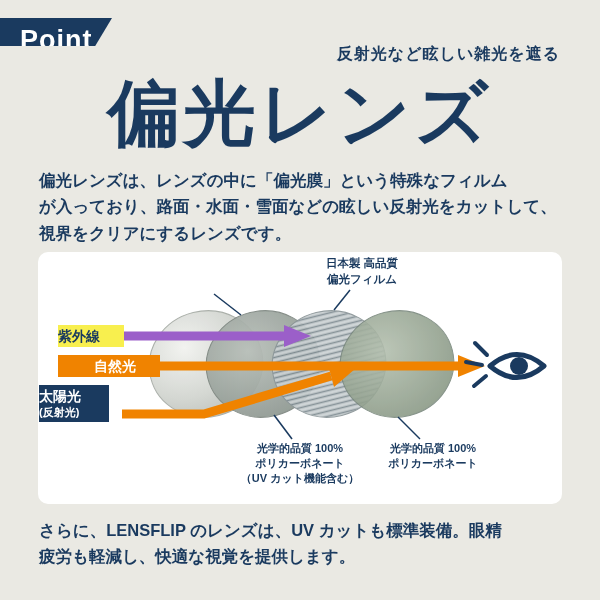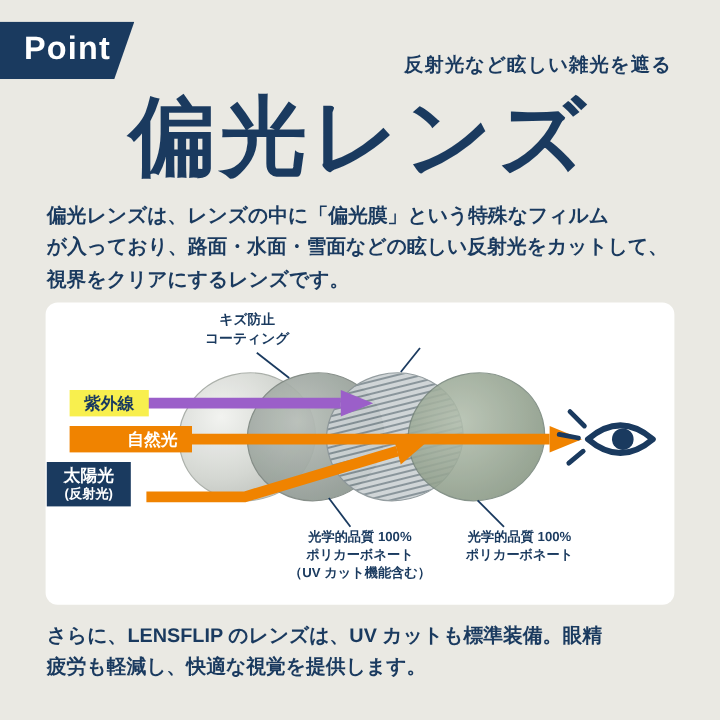--- a/index.html
+++ b/index.html
@@ -6,21 +6,21 @@
   body{
     width:600px;height:600px;position:relative;overflow:hidden;
     background:#eae9e3;
     font-family:"Liberation Sans","DejaVu Sans",sans-serif;
     color:#1a3a5f;
   }
   .abs{position:absolute;}
   .preline{white-space:pre-line;}
 
   .badge{
-    left:0;top:18px;width:112px;height:48px;
+    left:0;top:18px;width:112px;height:28px;
     background:#1a3a5f;color:#ffffff;
     clip-path:polygon(0 0,100% 0,85% 100%,0 100%);
     font-size:27px;font-weight:bold;line-height:44px;
     padding-left:20px;box-sizing:border-box;letter-spacing:1px;
   }
   .subtitle{
     left:0;top:44px;width:560px;text-align:right;
     font-size:16px;font-weight:bold;letter-spacing:1px;
   }
   .title{
@@ -40,21 +40,21 @@
   .diagram-label{
     position:absolute;text-align:center;
     font-size:11.5px;font-weight:600;line-height:1.35;color:#1a3a5f;
   }
   .lbl-coating{left:118px;top:8px;width:100px;}
   .lbl-film{left:272px;top:4px;width:104px;}
   .lbl-poly-uv{left:188px;top:189px;width:148px;font-size:11px;}
   .lbl-poly{left:330px;top:189px;width:130px;font-size:11px;}
 
   .ray-label{
-    position:absolute;width:66px;text-align:center;
+    position:absolute;width:66px;text-align:left;
     font-size:14px;font-weight:bold;line-height:22px;height:22px;
   }
   .ray-uv{left:20px;top:73px;background:#f8ef4e;color:#1a3a5f;}
   .ray-natural{left:20px;top:103px;background:#f08300;color:#ffffff;padding-left:36px;}
   .ray-sun{
     left:1px;top:133px;width:70px;height:auto;
     background:#1a3a5f;color:#ffffff;padding:3px 0;line-height:1.25;
   }
   .ray-sun .l1{font-size:14px;font-weight:bold;display:block;}
   .ray-sun .l2{font-size:11px;font-weight:bold;display:block;}
@@ -131,22 +131,22 @@
       <g stroke="#1a3a5f" stroke-width="4" stroke-linecap="round">
         <line x1="449" y1="103" x2="437" y2="91"></line>
         <line x1="444" y1="113" x2="428" y2="110"></line>
         <line x1="448" y1="124" x2="436" y2="134"></line>
       </g>
       <path d="M 452 114 Q 479 91 506 114 Q 479 137 452 114 Z" fill="#ffffff" stroke="#1a3a5f" stroke-width="5" stroke-linejoin="round"></path>
       <circle cx="481" cy="114" r="9" fill="#1a3a5f"></circle>
     </g>
   </svg>
 
-  <div class="diagram-label lbl-coating preline">キズ防止
-コーティング</div>
+  <div class="diagram-label lbl-film preline">日本製 高品質
+偏光フィルム</div>
 
   <div class="ray-label ray-uv">紫外線</div>
   <div class="ray-label ray-natural">自然光</div>
   <div class="ray-label ray-sun">
     <span class="l1">太陽光</span>
     <span class="l2">(反射光)</span>
   </div>
 
   <div class="diagram-label lbl-poly-uv preline">光学的品質 100%
 ポリカーボネート

